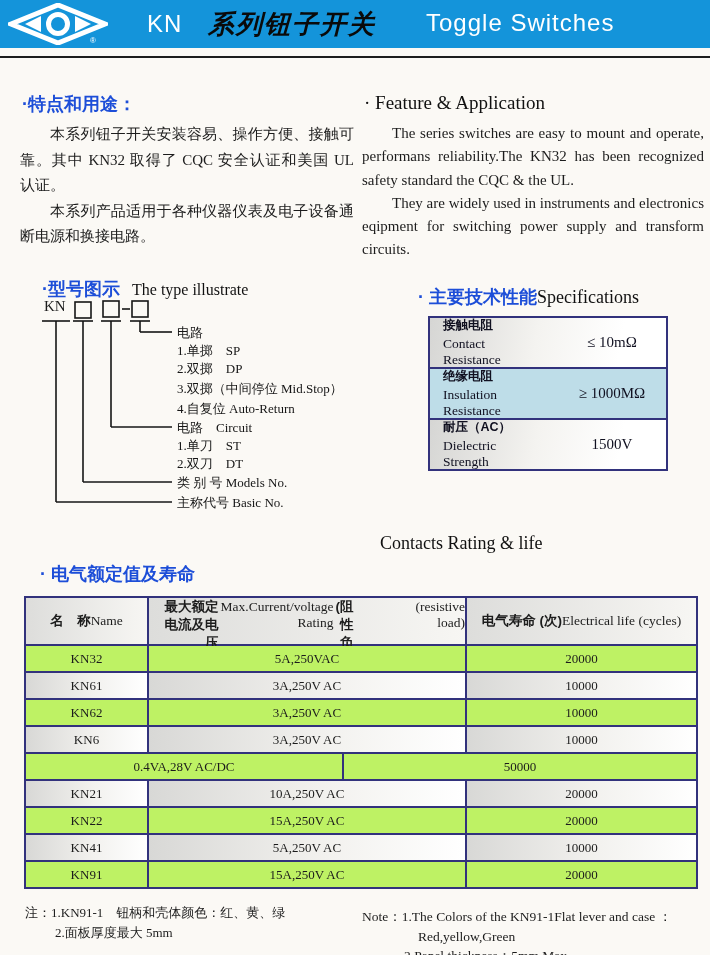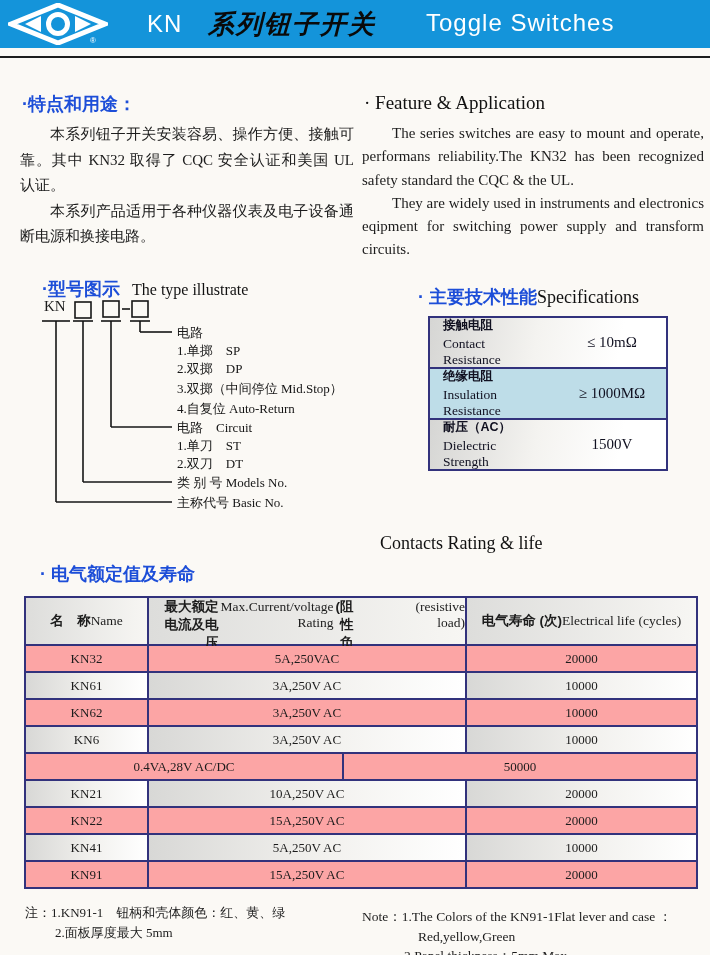--- a/index.html
+++ b/index.html
@@ -63,21 +63,21 @@
   .r-cell{display:flex;flex-direction:row;align-items:center;justify-content:center;text-align:right;}
   .c1{width:121px;}
   .c2{width:316px;}
   .c3{flex:1;}
   .r-head .r-cell{height:46px;background:linear-gradient(90deg,#dddddb,#f7f6f3);}
   .r-head .zh{font-size:13.5px;font-weight:bold;font-family:"Liberation Sans",sans-serif;}
   .r-head .en{font-size:13.5px;}
   .r-head .c2{align-items:flex-start;padding-left:8px;box-sizing:border-box;}
   .r-head .line{display:flex;gap:2px;align-items:baseline;}
   .r-data .r-cell{height:25px;font-size:13px;}
-  .r-data.blue .r-cell{background:#fca5a5;}
+  .r-data.blue .r-cell{background:#bef264;}
   .r-data.grad .r-cell{background:linear-gradient(90deg,#d8d8d6 0%,#f2f1ee 55%,#ffffff 100%);}
 
   
   .note-zh{position:absolute;left:25px;top:903px;font-size:13px;line-height:1.55;}
   .note-zh .l2{margin-left:30px;}
   .note-en{position:absolute;left:362px;top:907px;font-size:13.5px;line-height:1.45;}
   .note-en .l2{margin-left:56px;}
   .note-en .l3{margin-left:42px;}
 </style>
 </head>

